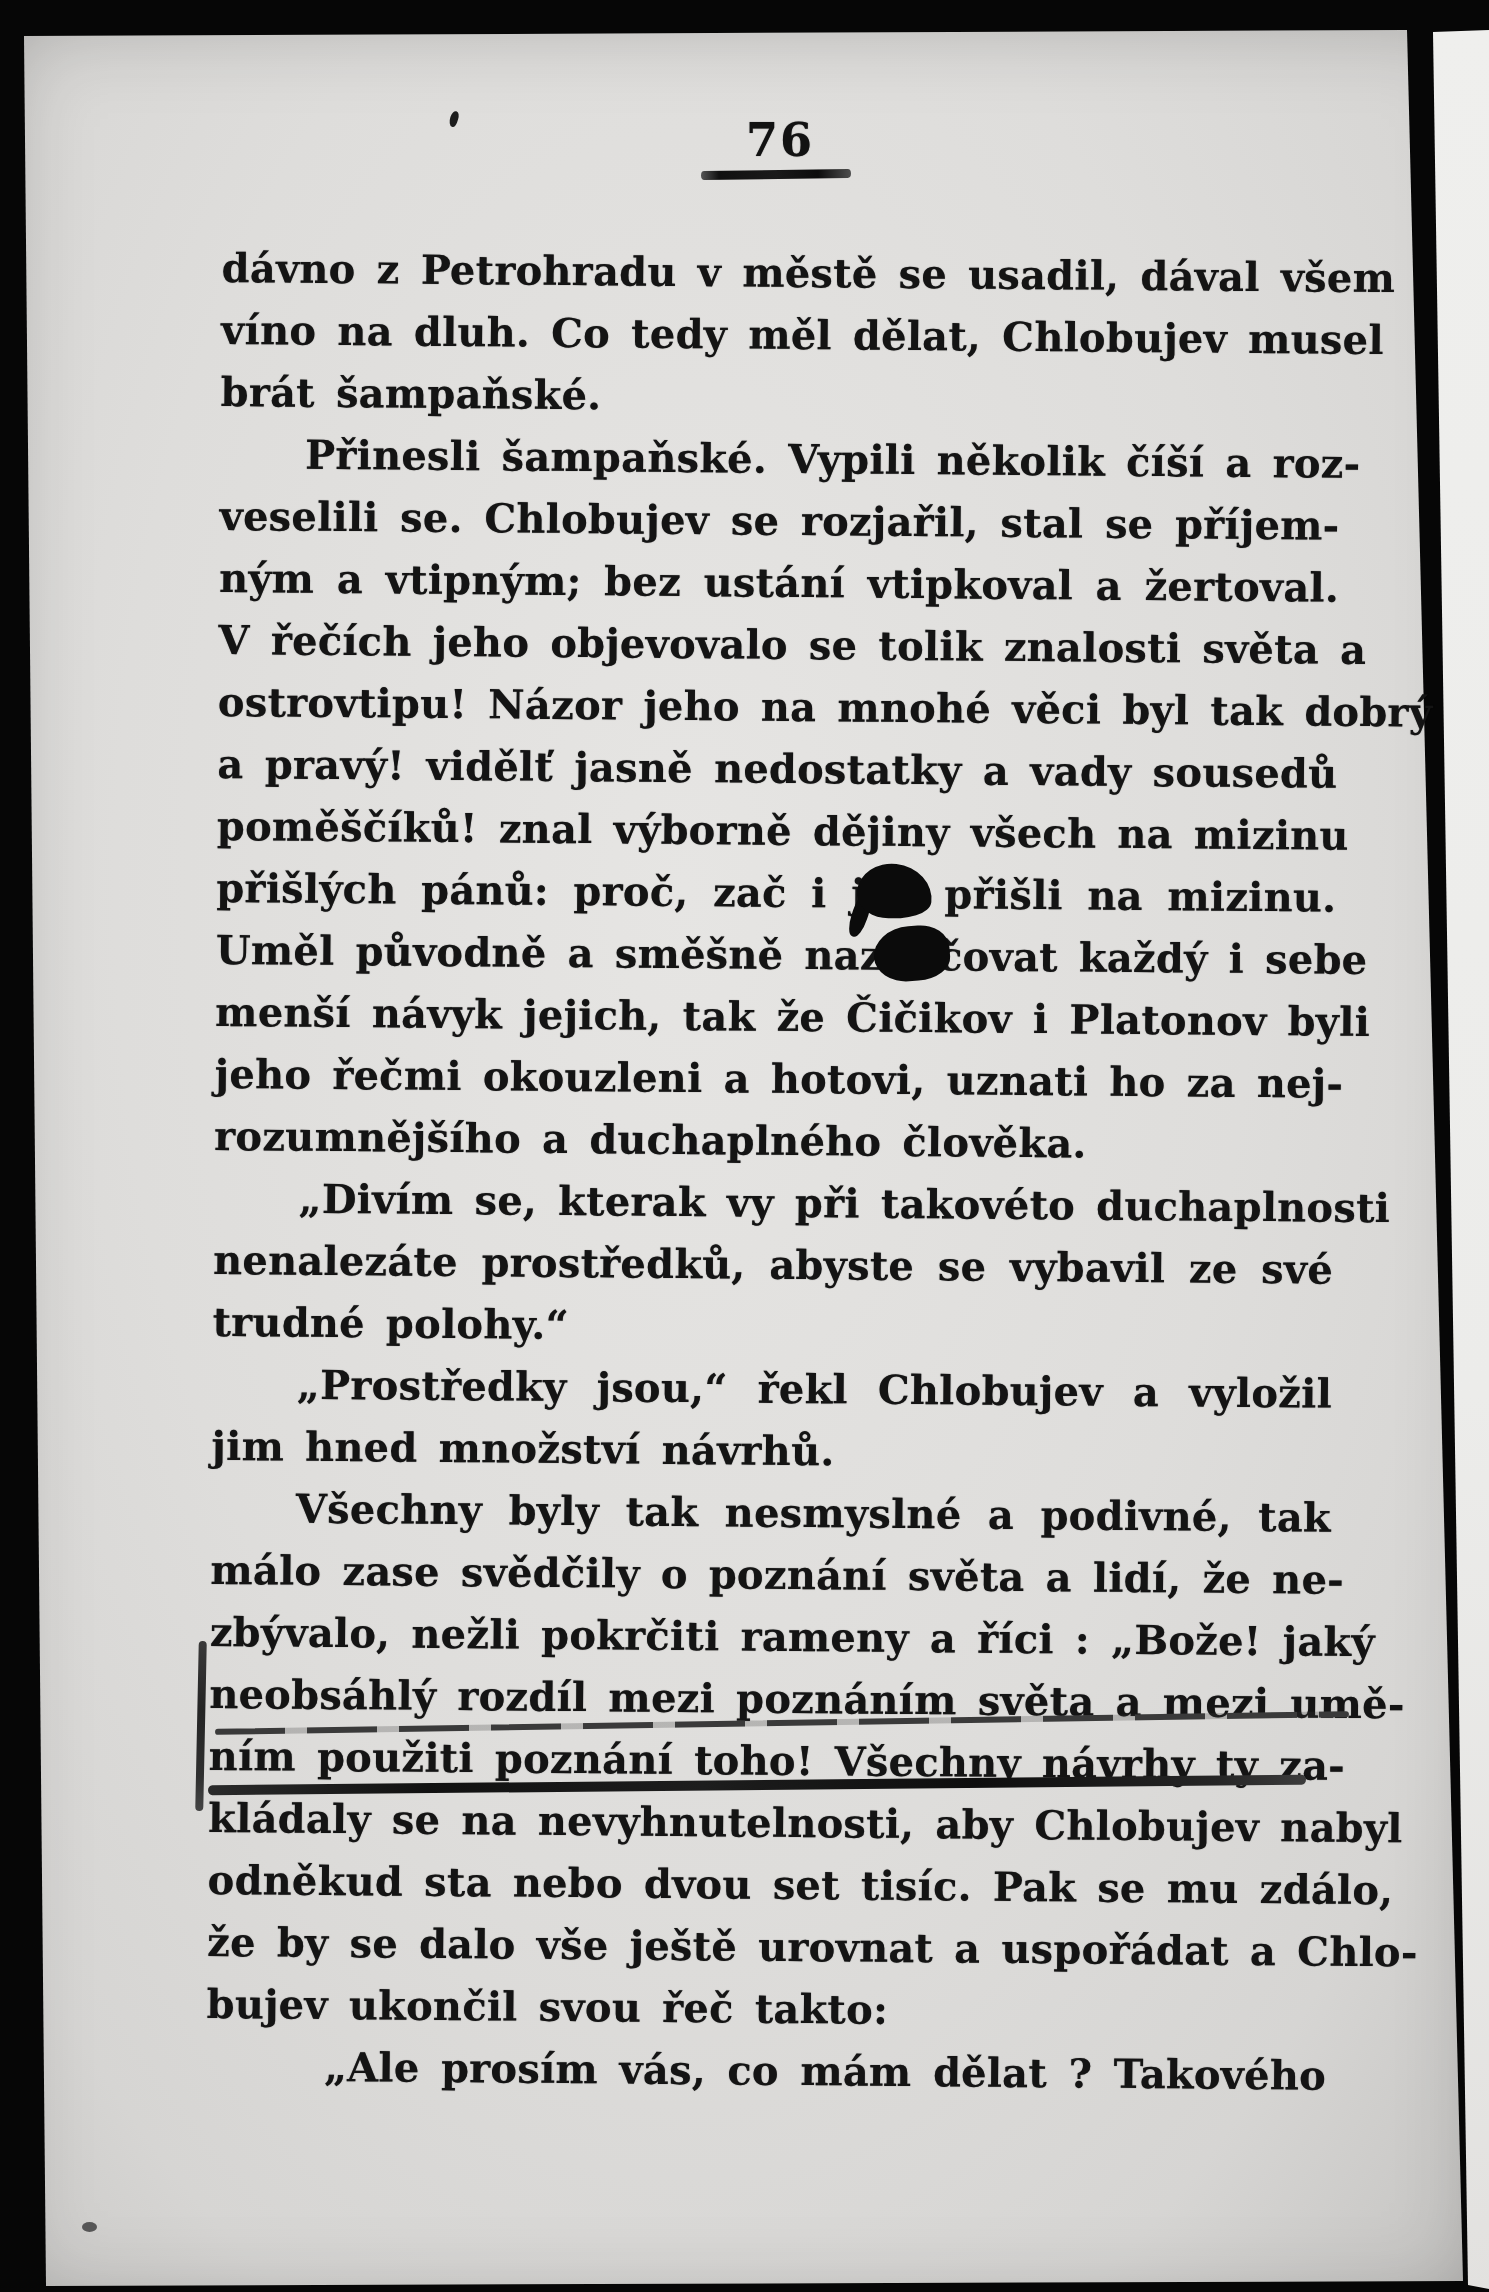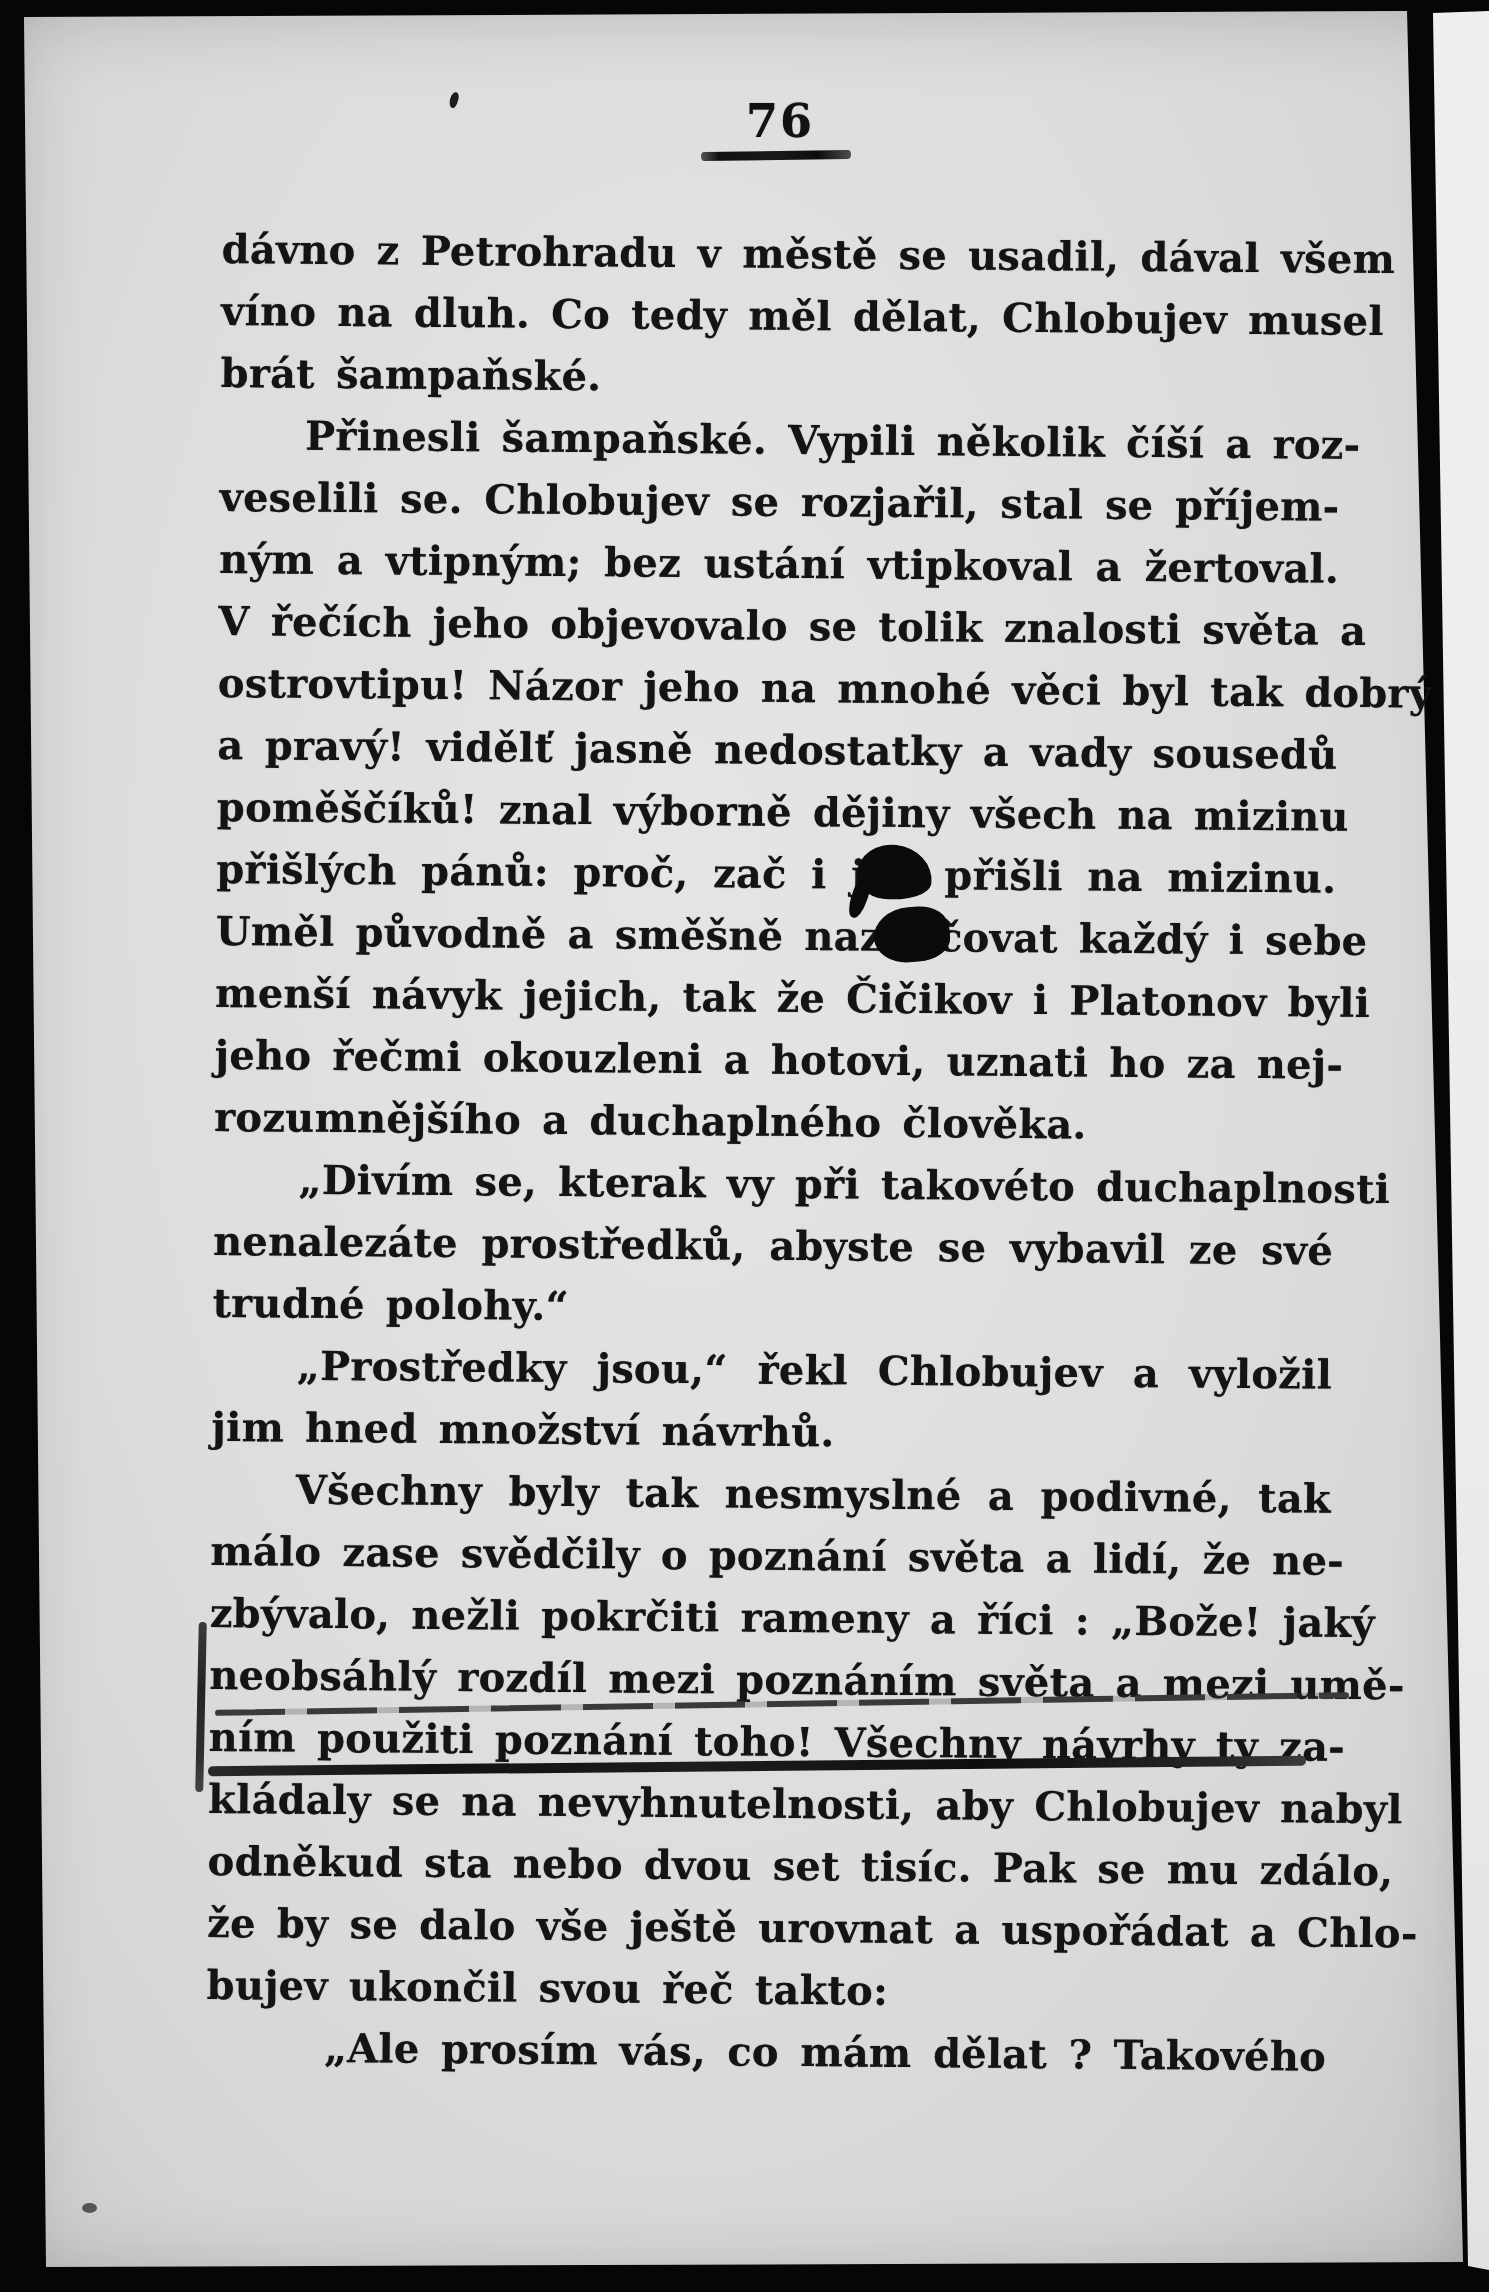--- a/index.html
+++ b/index.html
@@ -1,17 +1,17 @@
 <!DOCTYPE html>
 <html><head>
 <meta charset="utf-8">
 <style>
   html,body{margin:0;padding:0;background:#060606;width:1489px;height:2292px;overflow:hidden;}
   .stage{position:relative;width:1489px;height:1760px;background:#060606;
-         font-family:"DejaVu Serif","Liberation Serif",serif;}
+         font-family:"DejaVu Serif","Liberation Serif",serif;margin-top:19px;}
 
   
   .paper{position:absolute;left:0;top:0;width:1489px;height:2292px;
          clip-path:polygon(24px 17px,1407px 11px,1463px 2262px,46px 2267px);
          background:
            radial-gradient(ellipse at 46% 38%, #e6e5e3 0%, #dedddb 50%, #d6d5d3 78%, #c3c2c0 100%);
          box-shadow:inset 0 0 90px rgba(0,0,0,.25);}
   
   .edge-strip{position:absolute;left:0;top:0;width:1489px;height:2292px;
          clip-path:polygon(1433px 13px,1489px 11px,1489px 2270px,1468px 2266px);

